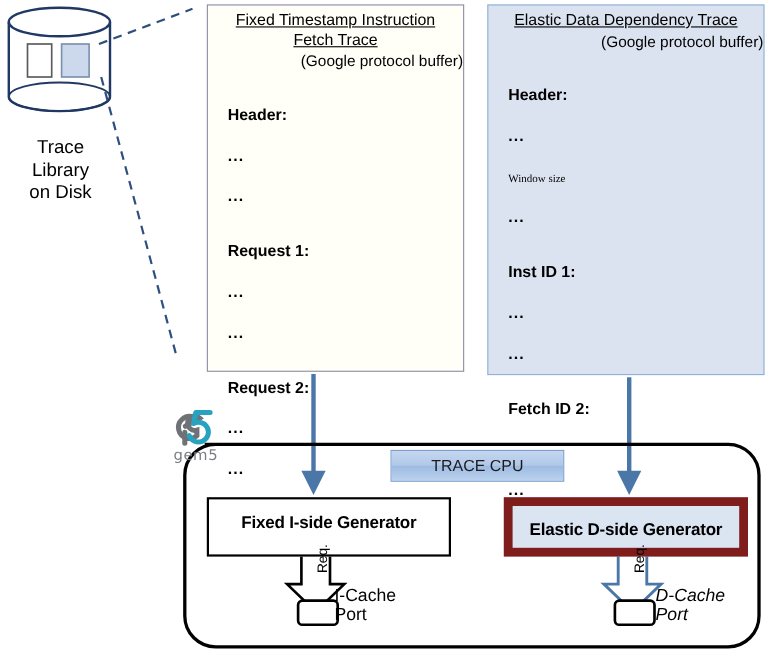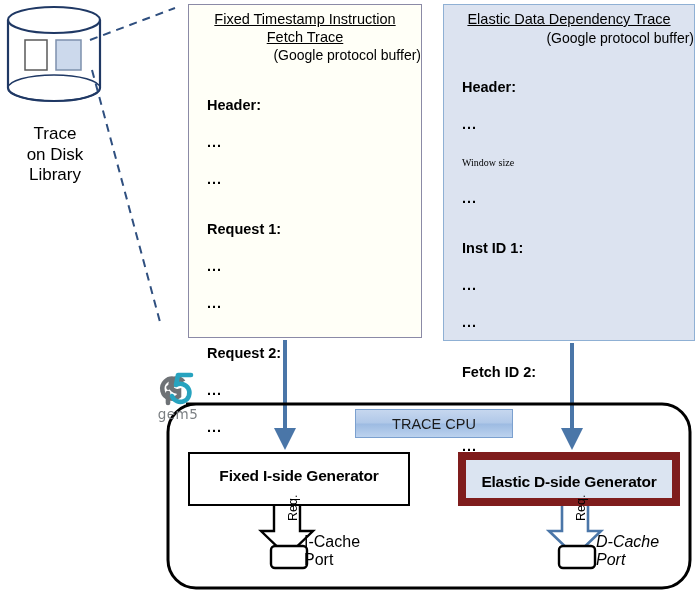--- a/index.html
+++ b/index.html
@@ -129,22 +129,22 @@
     </g>
 
     <g>
       <rect x="559" y="546" width="36" height="22" rx="4" ry="4" fill="#ffffff" stroke="#000000" stroke-width="2.4"></rect>
     </g>
 
   </svg>
 
   <div id="trace-library-label">
     <div>Trace</div>
+    <div>Library</div>
     <div>on Disk</div>
-    <div>Library</div>
   </div>
 
   <div class="panel" id="panel-fixed">
     <div class="panel-title">
       <span class="u">Fixed Timestamp Instruction</span><br>
       <span class="u">Fetch Trace</span>
     </div>
     <div class="panel-sub">(Google protocol buffer)</div>
 
     <div class="panel-body">

